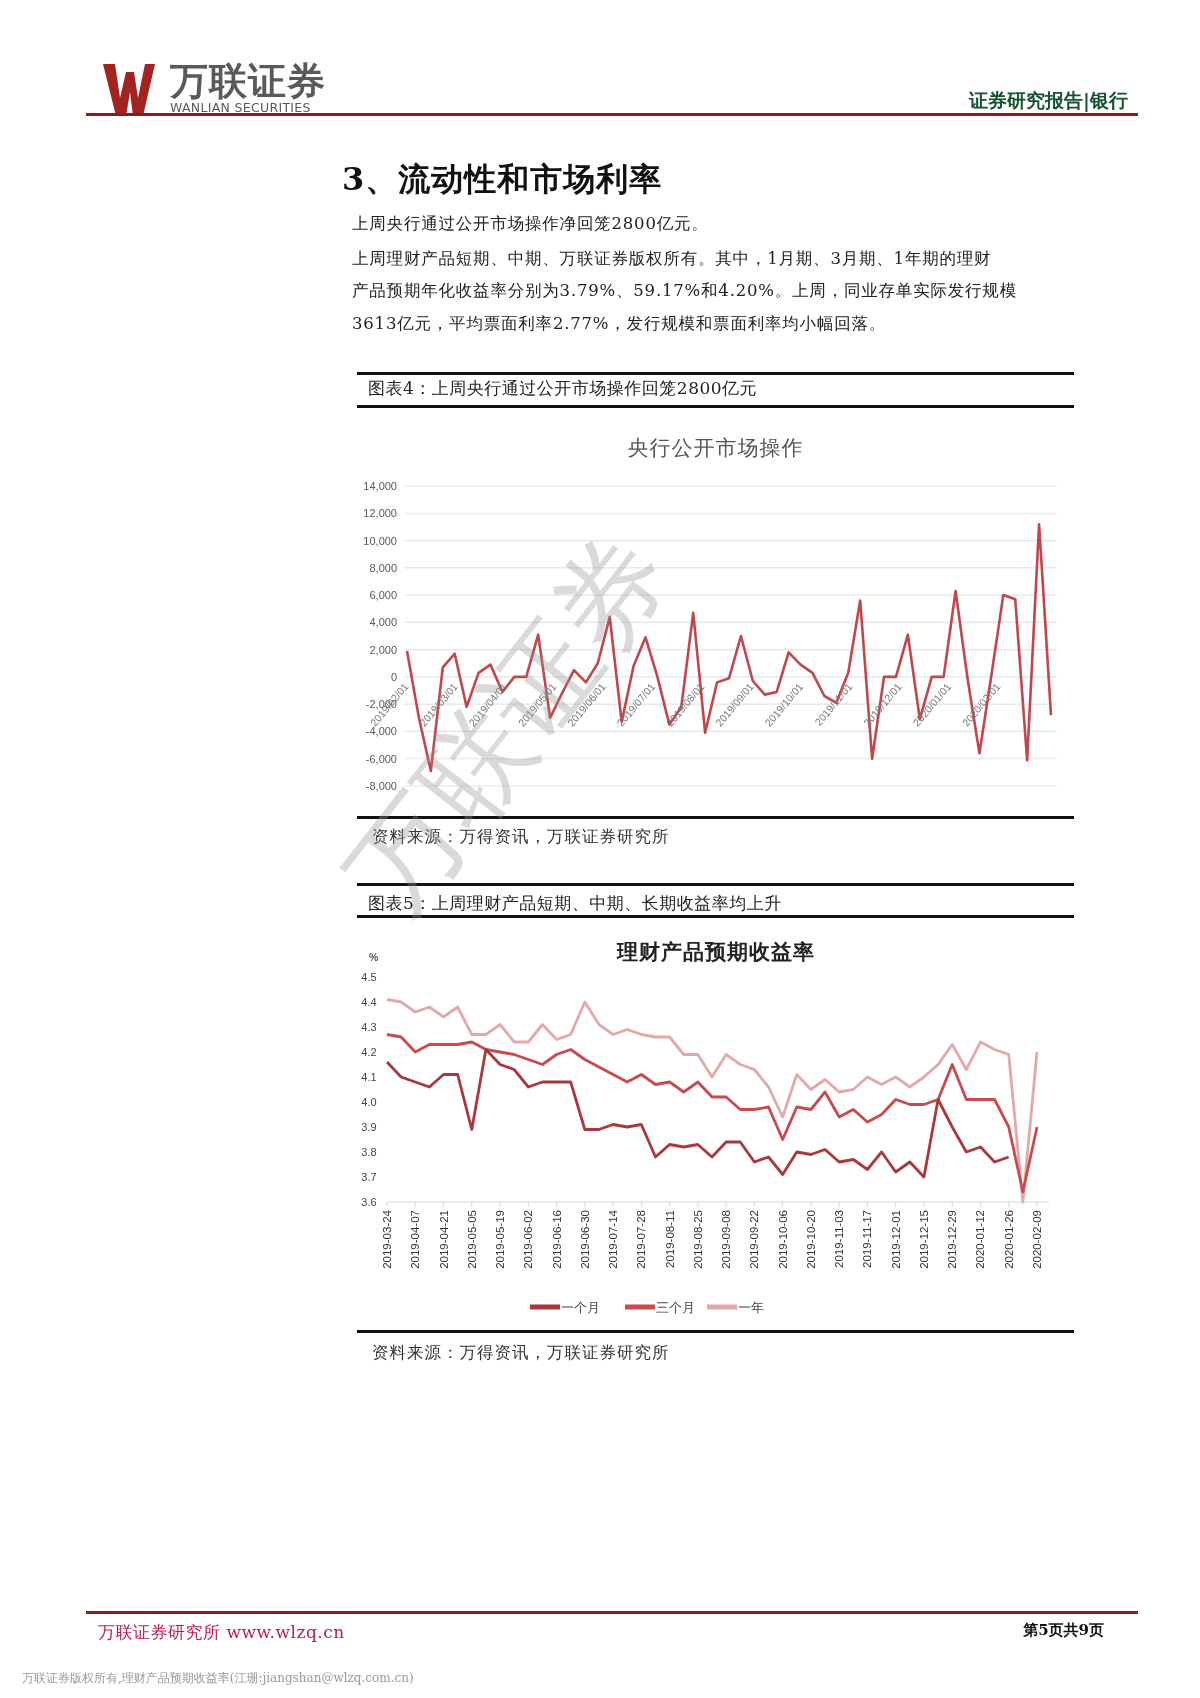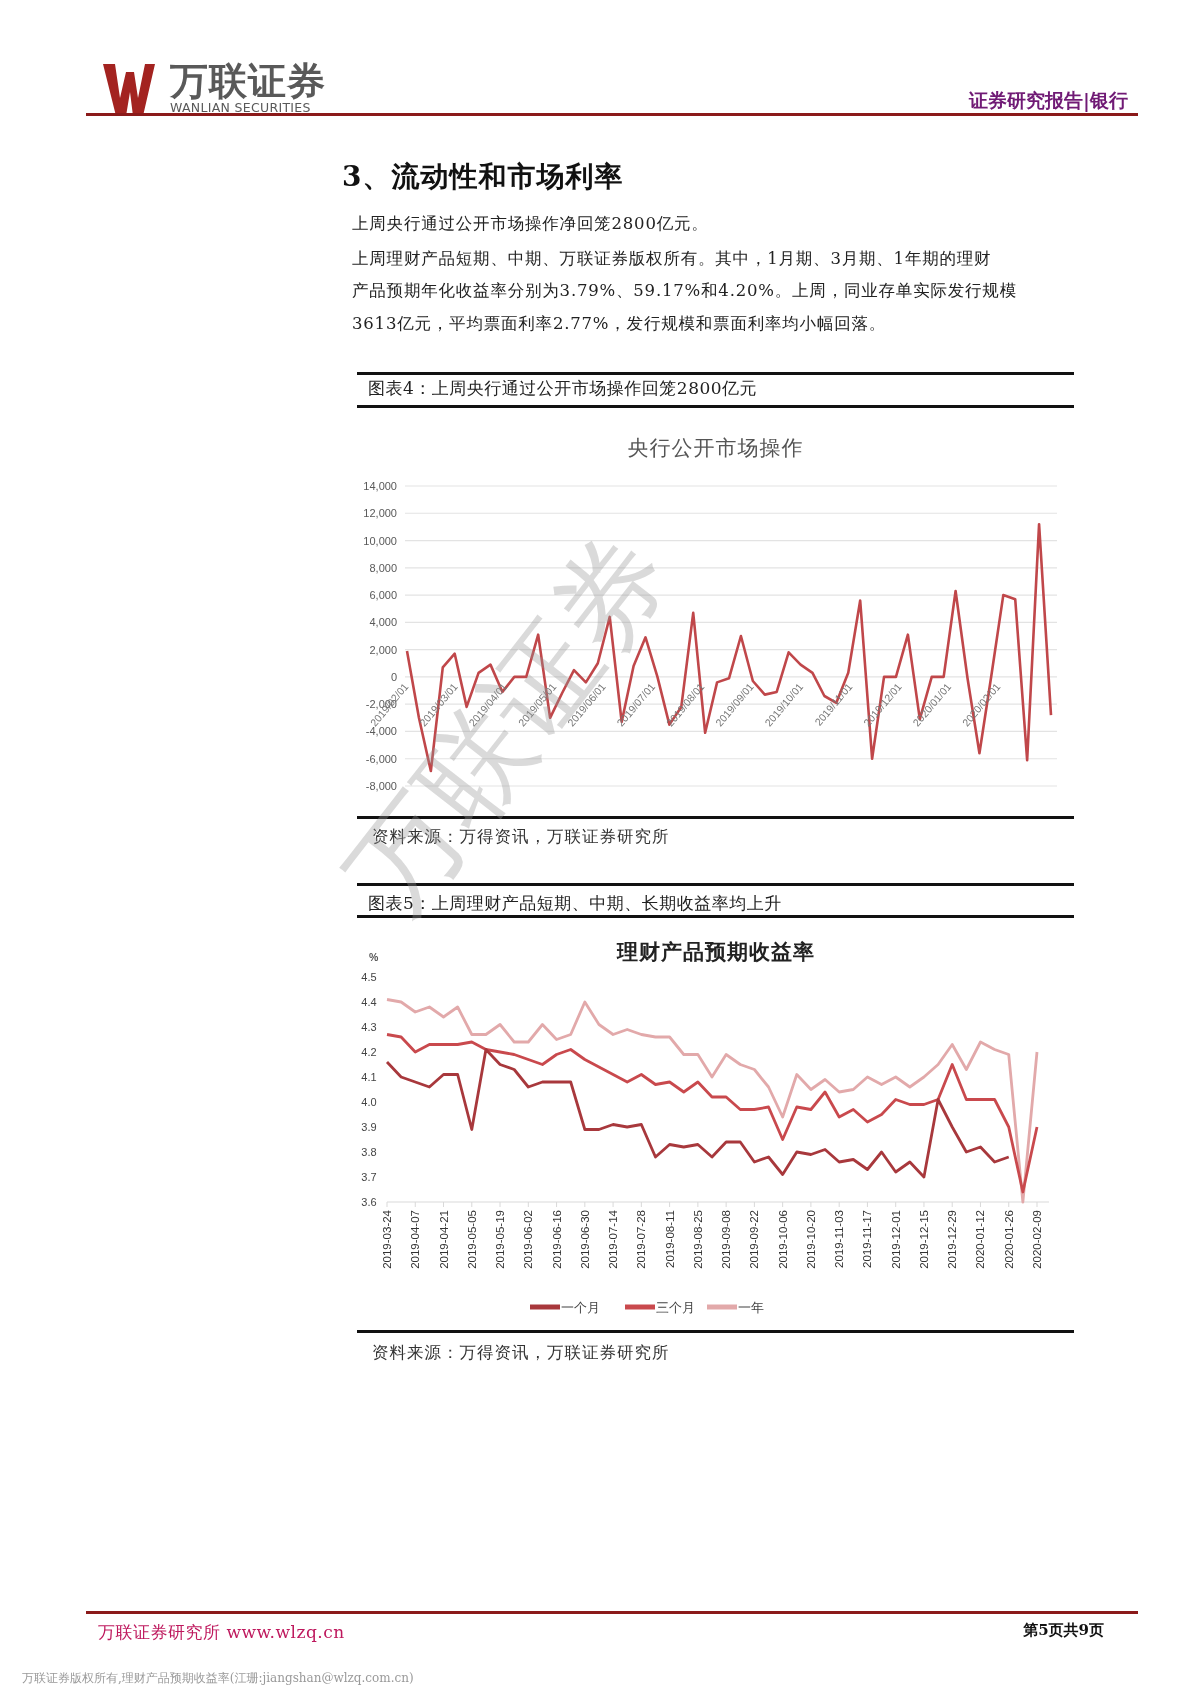--- a/index.html
+++ b/index.html
@@ -1,23 +1,23 @@
 <!DOCTYPE html>
 <html><head>
 <meta charset="utf-8">
 <style>
   html,body{margin:0;padding:0;background:#fff;}
   body{width:1200px;height:1698px;position:relative;overflow:hidden;font-family:"DejaVu Sans",sans-serif;color:#222;}
   .abs{position:absolute;}
   .logo-w{left:103px;top:64px;width:60px;height:52px;}
   .logo-cn{left:170px;top:60px;font-size:38px;font-weight:bold;color:#595959;letter-spacing:1px;line-height:42px;font-family:"DejaVu Sans",sans-serif;}
   .logo-en{left:170px;top:101px;font-size:12.5px;color:#595959;letter-spacing:0.3px;line-height:14px;}
-  .hdr-right{right:72px;top:88px;font-size:19px;font-weight:bold;color:#701a75;font-family:"DejaVu Serif",serif;}
+  .hdr-right{right:72px;top:88px;font-size:19px;font-weight:bold;color:#14532d;font-family:"DejaVu Serif",serif;}
   .hdr-rule{left:86px;top:113px;width:1052px;height:3px;background:#8b1a1a;}
-  .h3{left:342px;top:158px;font-size:28px;font-weight:bold;color:#111;font-family:"DejaVu Serif",serif;letter-spacing:1px;}
+  .h3{left:342px;top:158px;font-size:32px;font-weight:bold;color:#111;font-family:"DejaVu Serif",serif;letter-spacing:1px;}
   .para{left:352px;font-size:16.5px;color:#222;font-family:"DejaVu Serif",serif;letter-spacing:0.8px;line-height:22px;white-space:nowrap;}
   .rule-thick{height:3px;background:#111;}
   .caption{font-size:17px;color:#222;font-family:"DejaVu Serif",serif;letter-spacing:0.5px;}
   .source{font-size:16.5px;color:#333;font-family:"DejaVu Serif",serif;letter-spacing:1px;}
   .chart-title{font-size:21px;color:#555;font-family:"DejaVu Sans",sans-serif;letter-spacing:1px;}
   .chart-title2{font-size:21px;color:#222;font-weight:bold;font-family:"DejaVu Serif",serif;letter-spacing:1px;}
   .ft-rule{left:86px;top:1611px;width:1052px;height:3px;background:#8b1a1a;}
   .ft-left{left:98px;top:1621px;font-size:17px;color:#be185d;font-family:"DejaVu Serif",serif;letter-spacing:0.5px;}
   .ft-right{right:96px;top:1621px;font-size:15px;color:#111;font-family:"DejaVu Serif",serif;font-weight:bold;}
   .copyright{left:22px;top:1670px;font-size:12px;color:#999;font-family:"DejaVu Serif",serif;}

